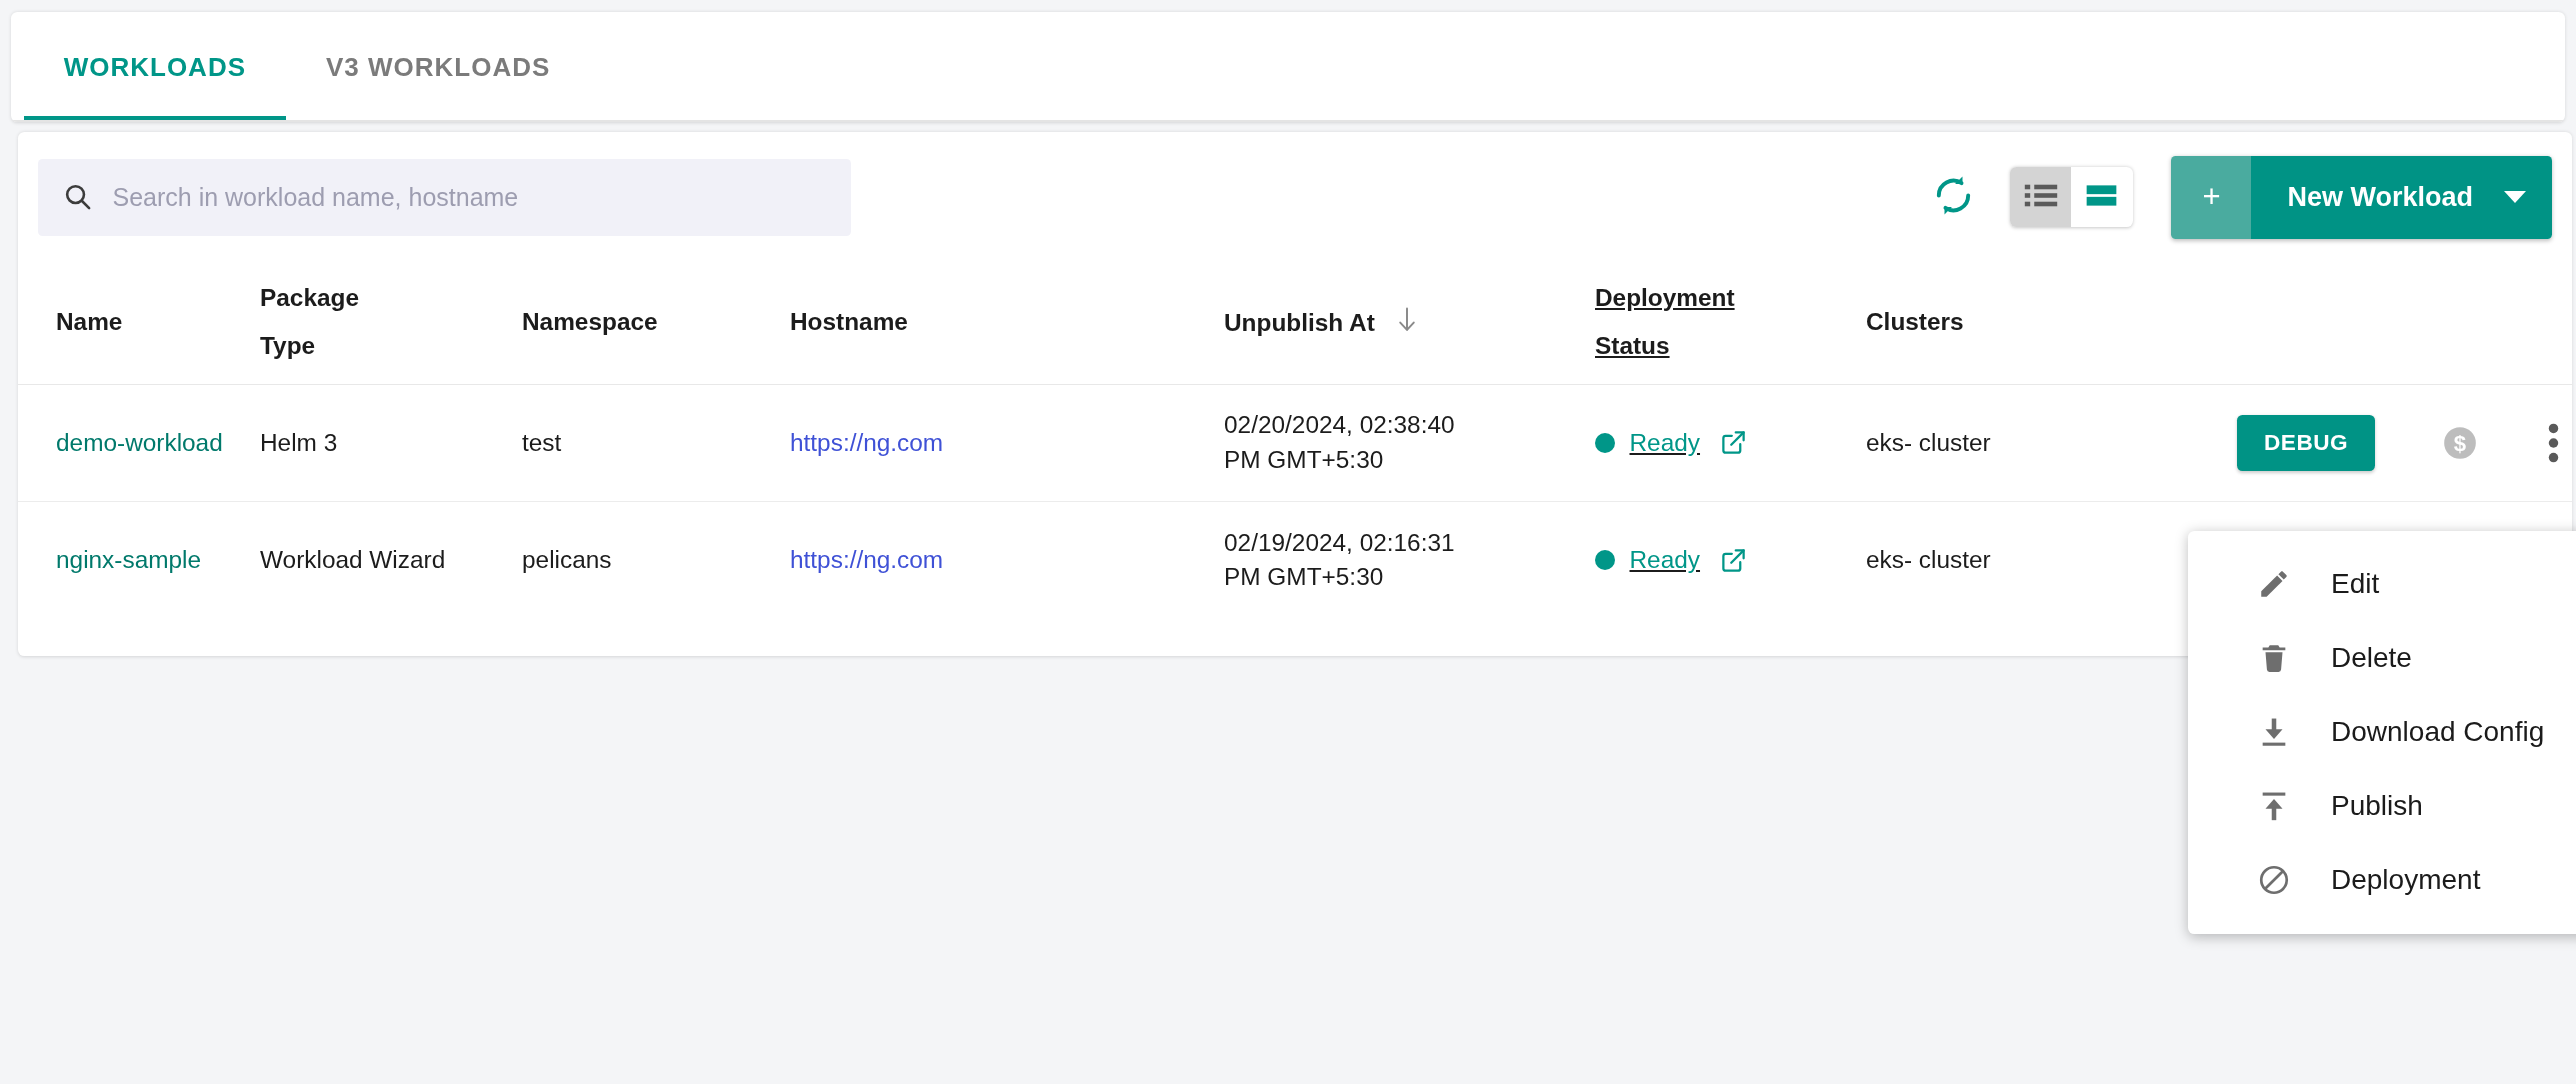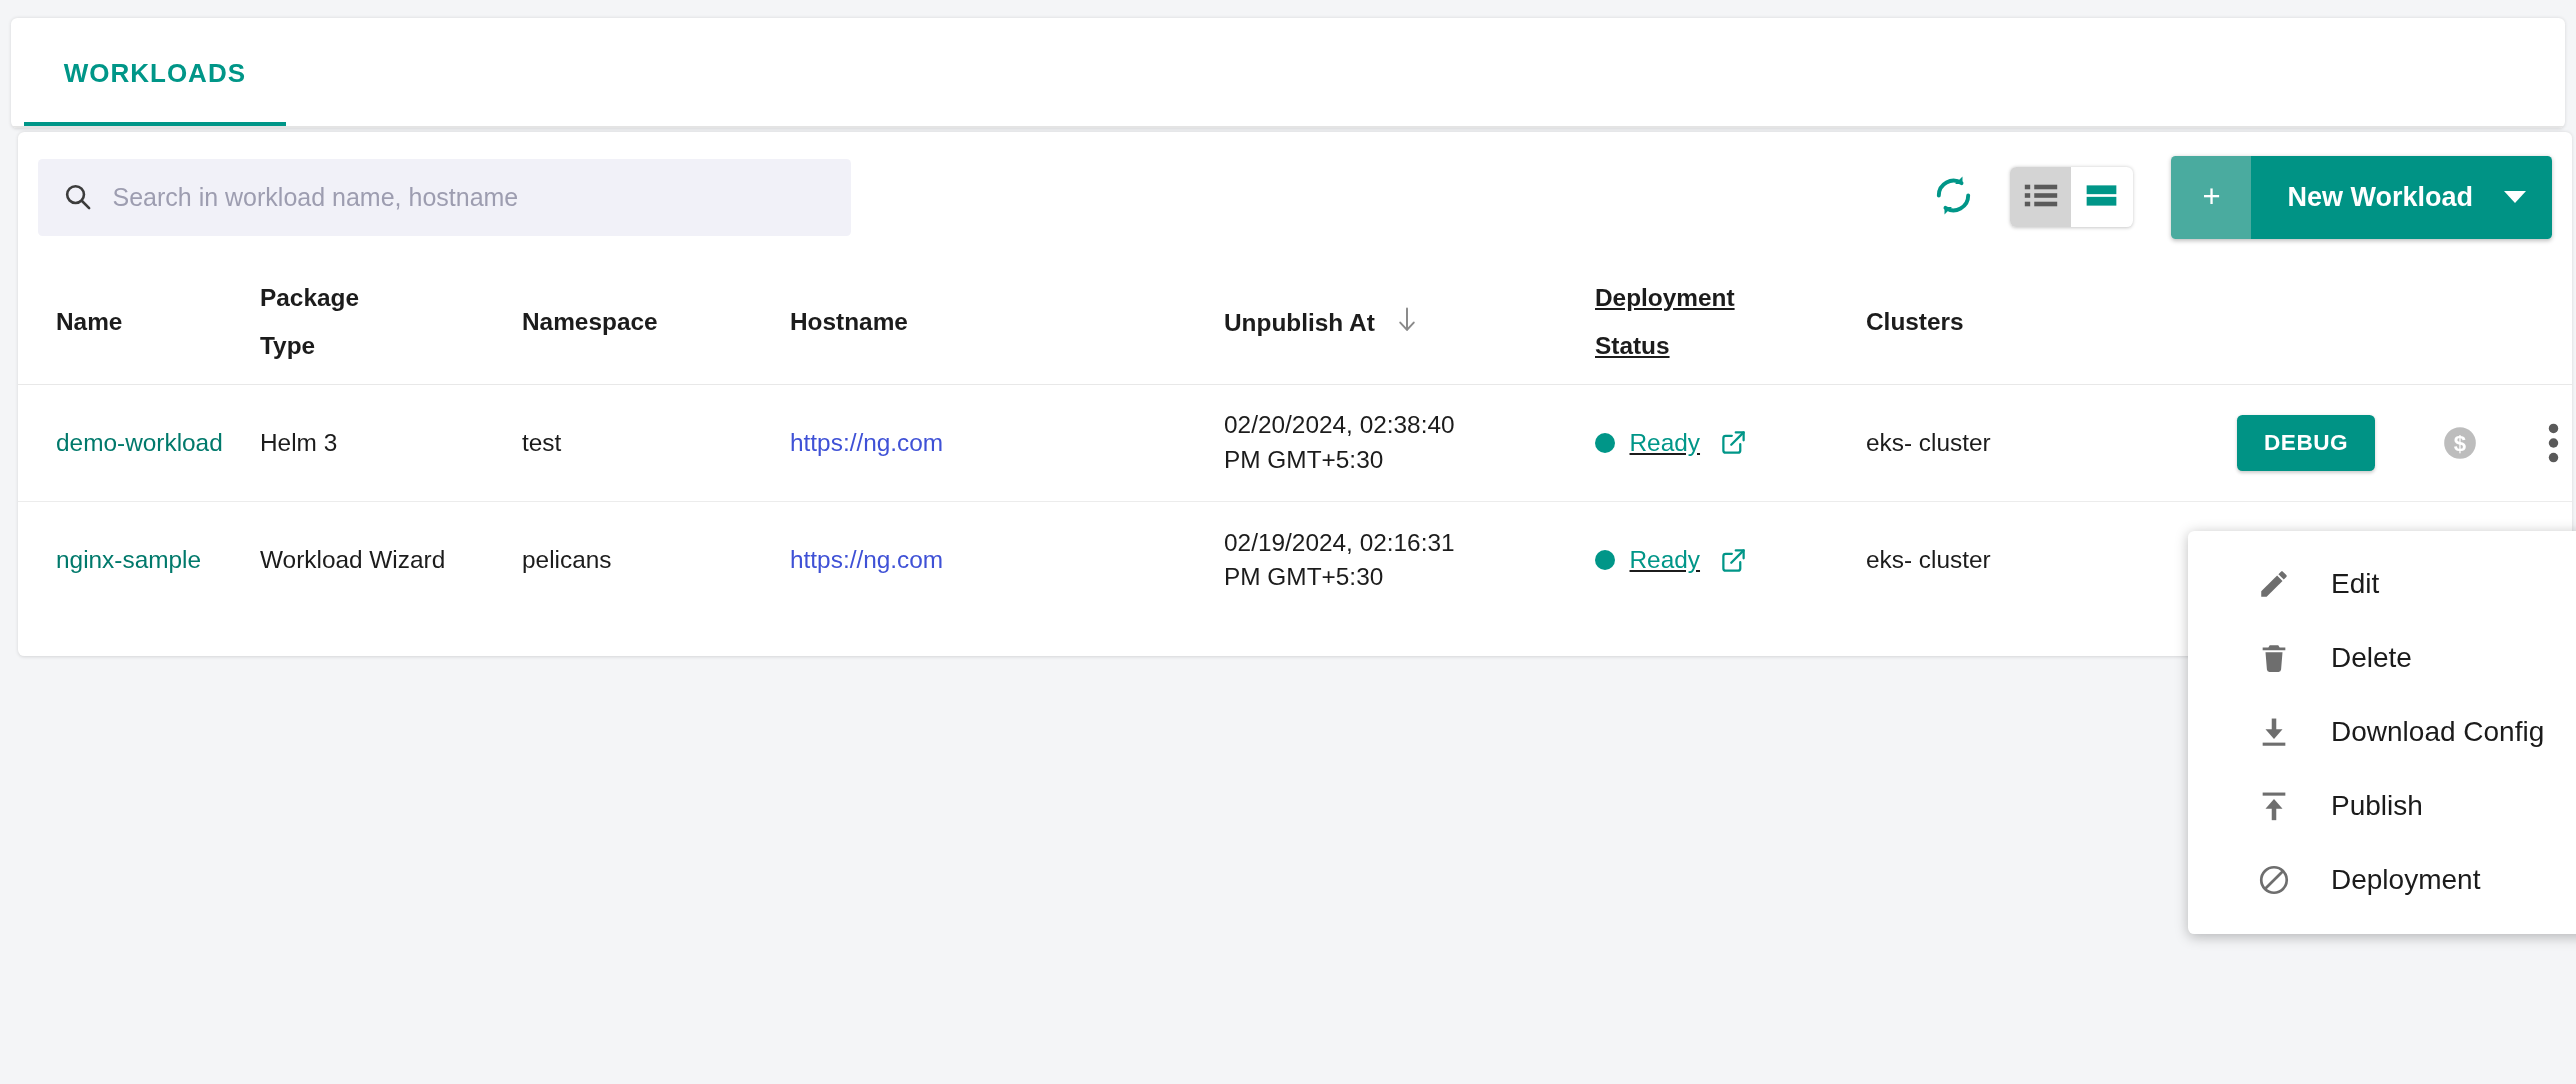--- a/index.html
+++ b/index.html
@@ -13,21 +13,21 @@
   }
   .page {
     position: relative;
     width: 2576px; height: 1085px;
     background: #f4f5f7;
   }
 
   
   .tabs-card {
     position: absolute;
-    left: 11px; top: 18px;
+    left: 11px; top: 12px;
     width: 2554px; height: 110px;
     background: #ffffff;
     border-radius: 6.3px;
     box-shadow: 0 0.9px 3.6px rgba(0,0,0,0.13);
     overflow: hidden;
   }
   .tabs-row {
     display: flex;
     align-items: flex-end;
     height: 100%;
@@ -266,20 +266,23 @@
 </style>
 </head>
 <body>
 
 <div class="page">
 
   <div class="tabs-card">
     <div class="tabs-row">
       <div class="tab active">
         <span>WORKLOADS</span>
+      </div>
+      <div class="tab">
+        <span>V3 WORKLOADS</span>
       </div>
     </div>
     <div class="tabs-underline"></div>
   </div>
 
   <div class="main-card">
 
     <div class="toolbar">
 
       <div class="search-box">

